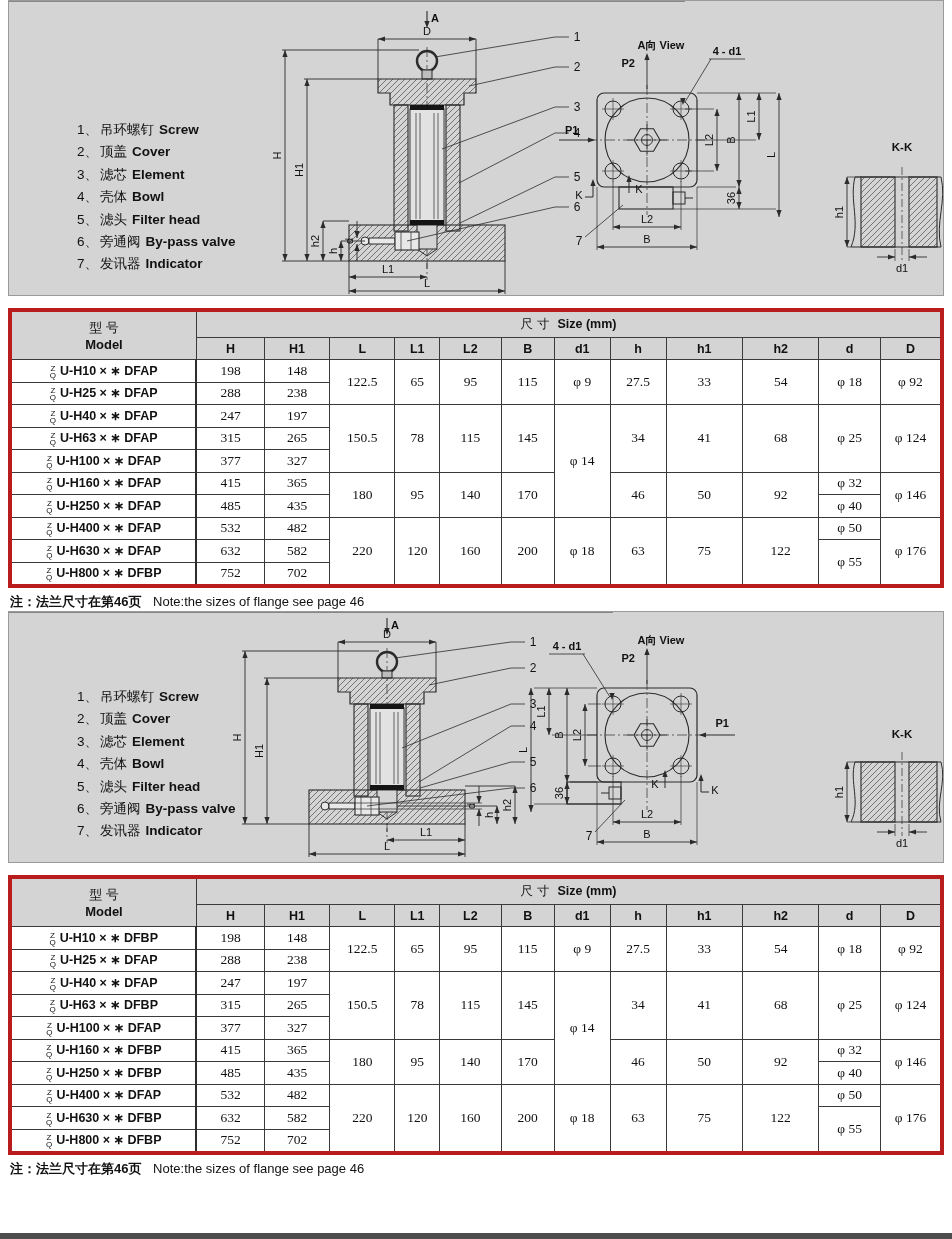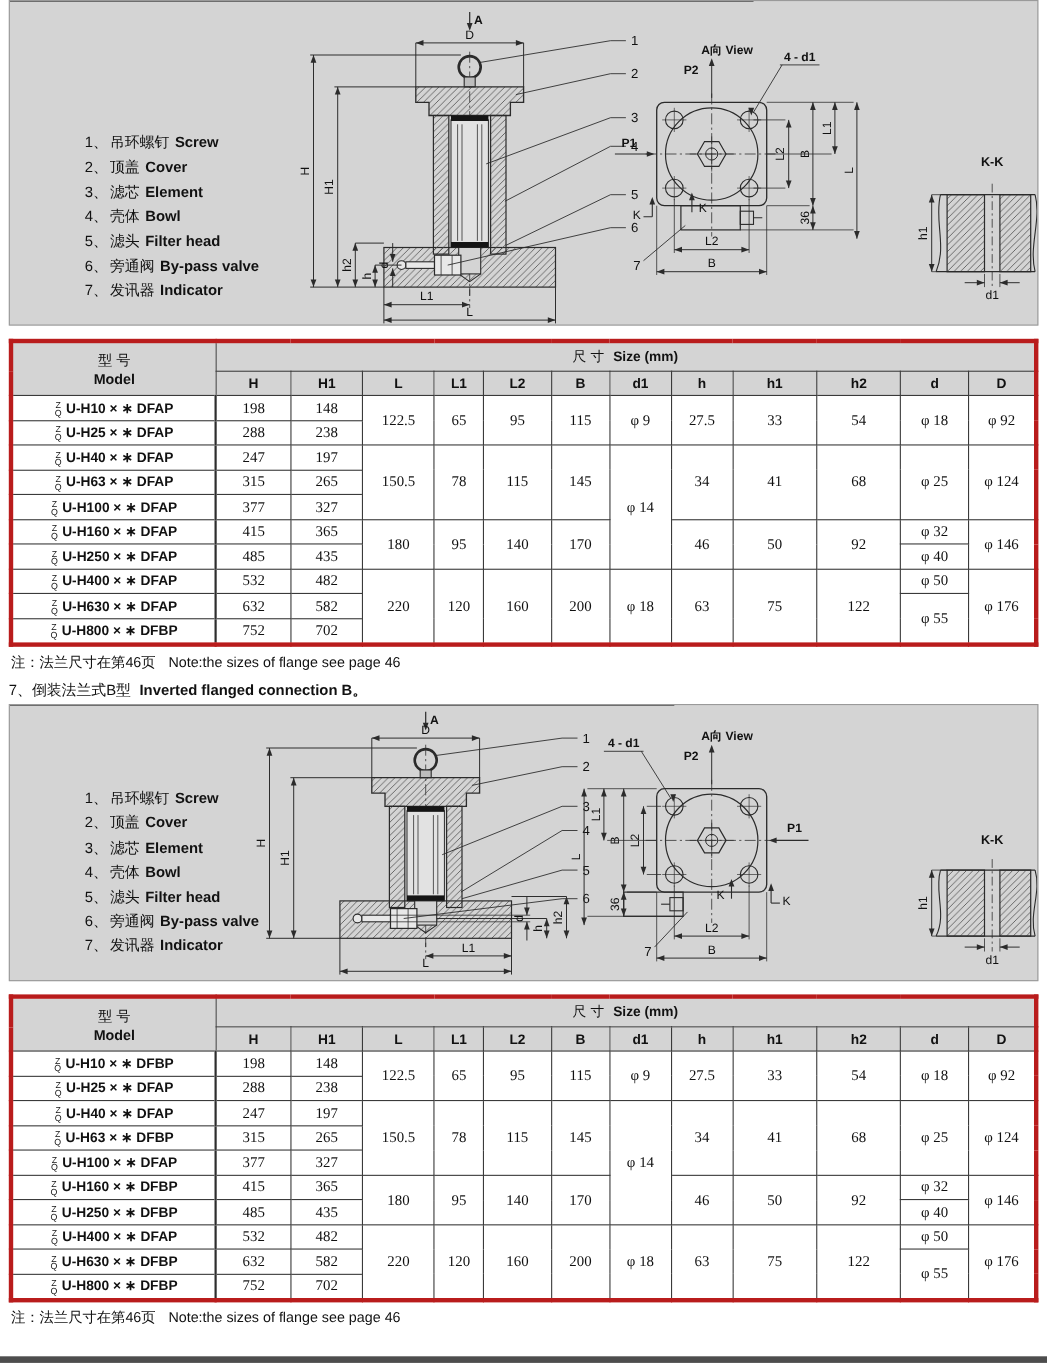--- a/index.html
+++ b/index.html
@@ -28,21 +28,21 @@
   table.size .size-th .en{font-weight:bold;margin-left:4px;letter-spacing:0;}
   table.size thead tr.r1 th{height:25px;}
   table.size thead tr.r2 th{height:21px;font-weight:bold;}
   table.size tbody td{height:21.5px;font-family:"Liberation Serif",serif;font-size:13.5px;background:#fff;}
   table.size td.model{font-family:"Liberation Sans",sans-serif;font-size:12.5px;font-weight:bold;
              border-right:2px solid #2e2e2e;}
   .zq{display:inline-block;vertical-align:-3px;margin-right:4px;font-weight:normal;
       font-size:8px;line-height:7px;text-align:center;}
   .zq i{display:block;font-style:normal;}
   .note{margin:5px 0 0 10px;font-size:13px;}
-  .note .zh{font-weight:normal;}
+  .note .zh{font-weight:bold;}
   .note .en{font-weight:normal;margin-left:8px;}
   .bottom-bar{position:absolute;left:0;right:0;bottom:0;height:6px;background:#4d4d4d;}
   text{font-family:"Liberation Sans",sans-serif;}
 </style>
 </head>
 <body>
 
 <div class="page">
 
 
@@ -387,24 +387,20 @@
           <td>702</td>
         </tr>
       </tbody>
     </table>
 
   <div class="note">
     <span class="zh">注：法兰尺寸在第46页</span>
     <span class="en">Note:the sizes of flange see page 46</span>
   </div>
 
-  <div class="sec-title" style="margin-top:8px;">
-    <span class="zh">7、倒装法兰式B型</span>
-    <span class="en">Inverted flanged connection B。</span>
-  </div>
 
   <div class="panel panel-b">
     <div class="parts" id="parts-b" style="left:44px;top:74px;">
         <div class="part-row"><span class="p-num">1、</span><span class="p-zh">吊环螺钉</span><span class="p-en">Screw</span></div>
         <div class="part-row"><span class="p-num">2、</span><span class="p-zh">顶盖</span><span class="p-en">Cover</span></div>
         <div class="part-row"><span class="p-num">3、</span><span class="p-zh">滤芯</span><span class="p-en">Element</span></div>
         <div class="part-row"><span class="p-num">4、</span><span class="p-zh">壳体</span><span class="p-en">Bowl</span></div>
         <div class="part-row"><span class="p-num">5、</span><span class="p-zh">滤头</span><span class="p-en">Filter head</span></div>
         <div class="part-row"><span class="p-num">6、</span><span class="p-zh">旁通阀</span><span class="p-en">By-pass valve</span></div>
         <div class="part-row"><span class="p-num">7、</span><span class="p-zh">发讯器</span><span class="p-en">Indicator</span></div>

